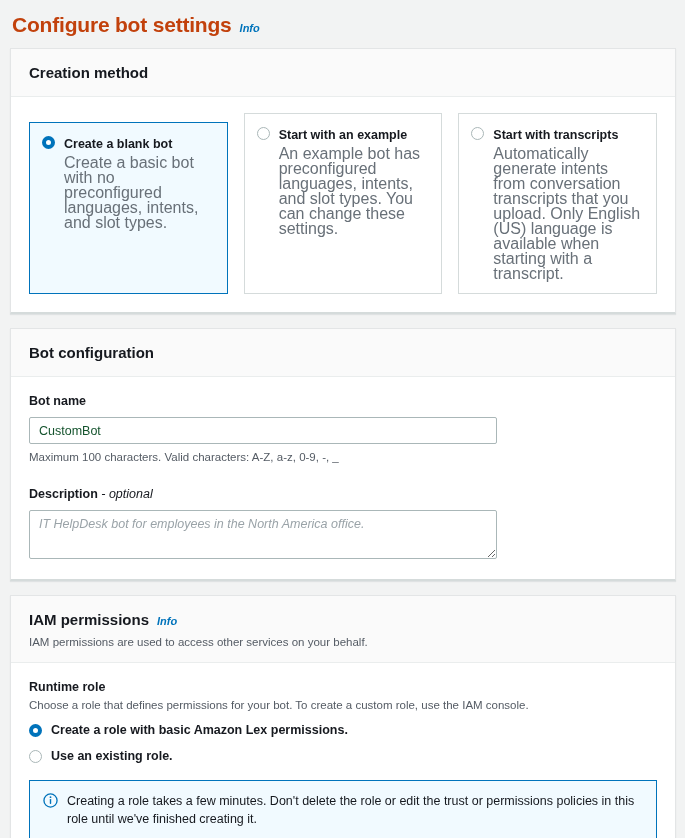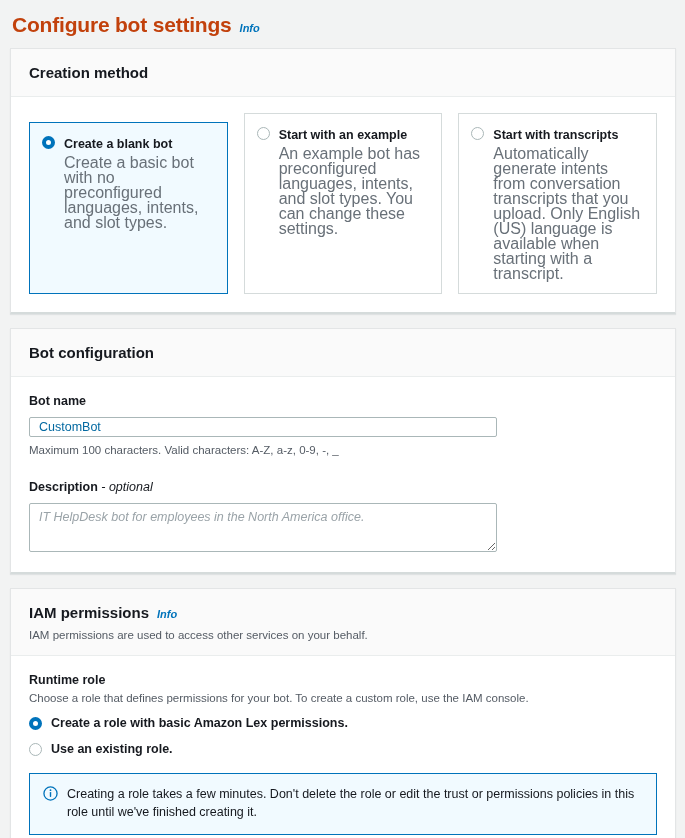--- a/index.html
+++ b/index.html
@@ -148,28 +148,28 @@
   .field-hint {
     font-size: 11.5px;
     color: #545b64;
     line-height: 16px;
     margin-top: 5px;
   }
   .text-input {
     display: block;
     width: 468px;
     box-sizing: border-box;
-    height: 20px;
+    height: 27px;
     margin-top: 7px;
     padding: 4px 9px;
     border: 1px solid #aab7b8;
     border-radius: 2px;
     font-family: "Liberation Sans", sans-serif;
     font-size: 12.5px;
-    color: #0369a1;
+    color: #14532d;
     background: #ffffff;
     outline: none;
   }
   .textarea {
     display: block;
     width: 468px;
     height: 49px;
     box-sizing: border-box;
     margin-top: 7px;
     padding: 6px 9px;

